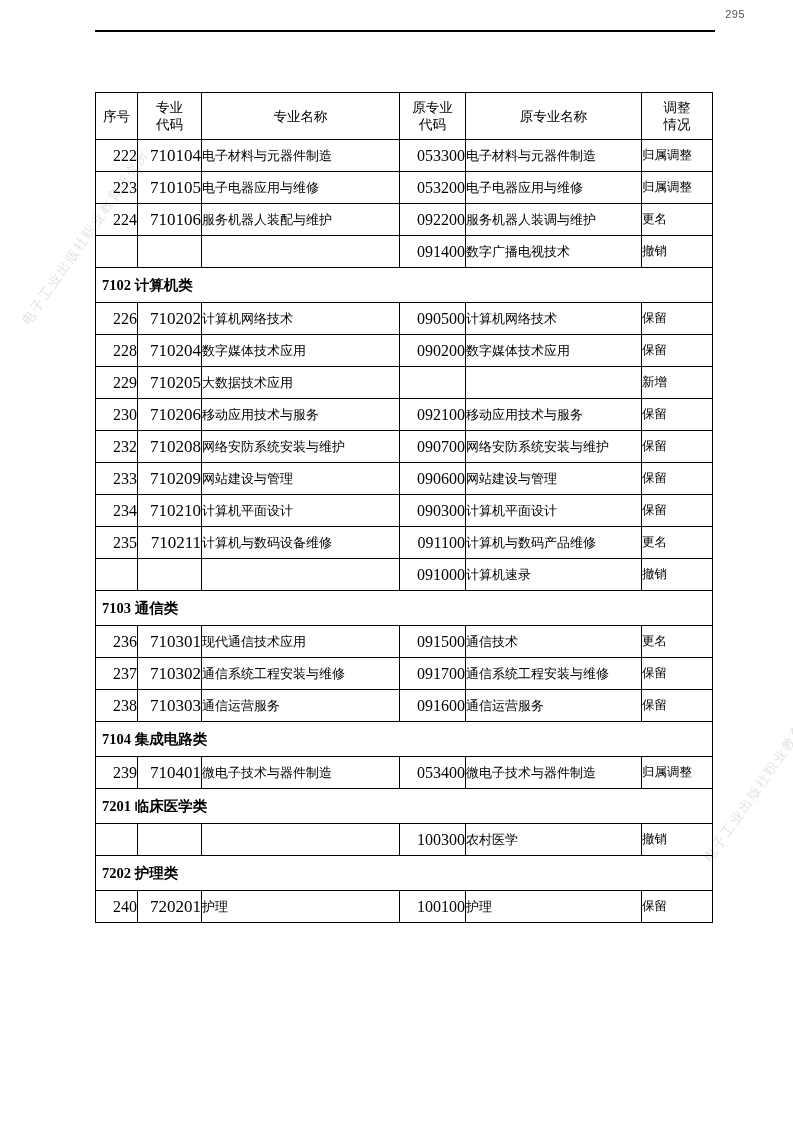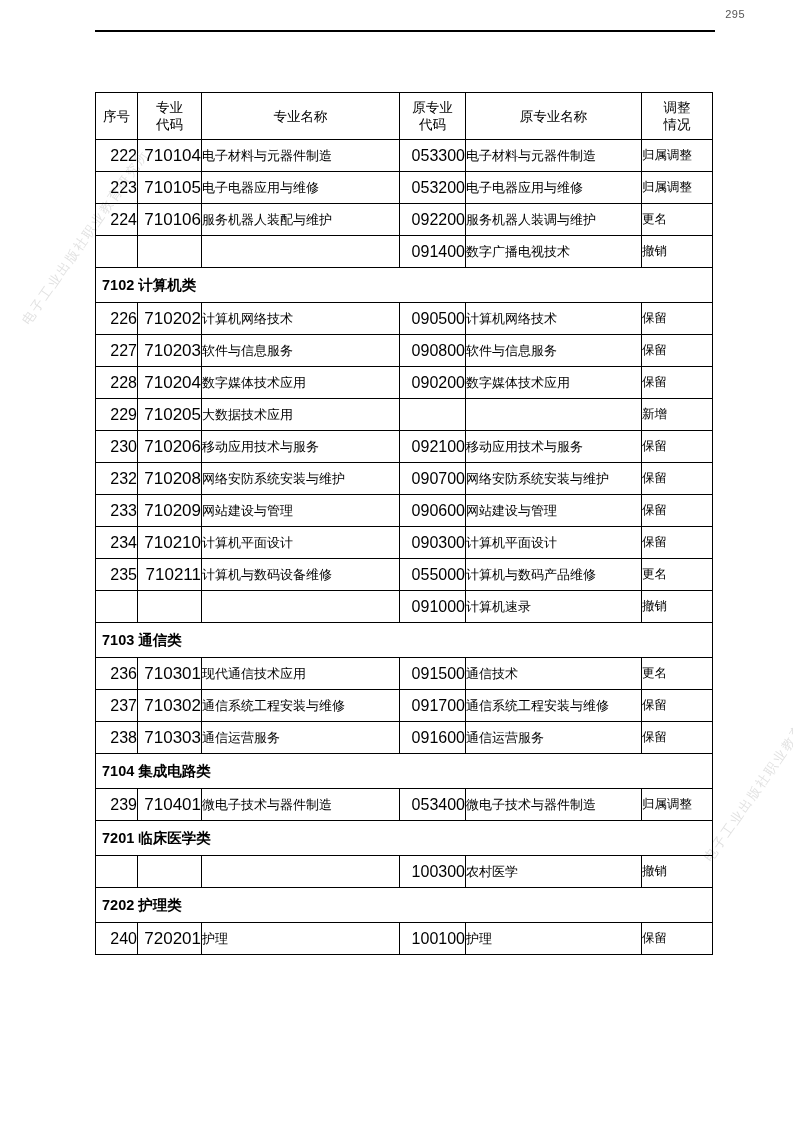--- a/index.html
+++ b/index.html
@@ -41,20 +41,21 @@
   .table-wrap {
     position: absolute;
     top: 92px;
     left: 95px;
     width: 617px;
   }
   table.main {
     border-collapse: collapse;
     width: 617px;
     table-layout: fixed;
+    font-family: Liberation Serif, serif;
   }
   table.main td, table.main th {
     border: 1px solid #000;
     padding: 0;
     vertical-align: middle;
     font-weight: normal;
   }
   
   col.c-seq   { width: 42px; }
   col.c-code  { width: 64px; }
@@ -211,28 +212,20 @@
           </tr>
           <tr>
             <td class="seq">226</td>
             <td class="code">710202</td>
             <td class="name">计算机网络技术</td>
             <td class="ocode">090500</td>
             <td class="oname">计算机网络技术</td>
             <td class="adj">保留</td>
           </tr>
           <tr>
-            <td class="seq">227</td>
-            <td class="code">710203</td>
-            <td class="name">软件与信息服务</td>
-            <td class="ocode">090800</td>
-            <td class="oname">软件与信息服务</td>
-            <td class="adj">保留</td>
-          </tr>
-          <tr>
             <td class="seq">228</td>
             <td class="code">710204</td>
             <td class="name">数字媒体技术应用</td>
             <td class="ocode">090200</td>
             <td class="oname">数字媒体技术应用</td>
             <td class="adj">保留</td>
           </tr>
           <tr>
             <td class="seq">229</td>
             <td class="code">710205</td>
@@ -270,21 +263,21 @@
             <td class="code">710210</td>
             <td class="name">计算机平面设计</td>
             <td class="ocode">090300</td>
             <td class="oname">计算机平面设计</td>
             <td class="adj">保留</td>
           </tr>
           <tr>
             <td class="seq">235</td>
             <td class="code">710211</td>
             <td class="name">计算机与数码设备维修</td>
-            <td class="ocode">055000</td>
+            <td class="ocode">091100</td>
             <td class="oname">计算机与数码产品维修</td>
             <td class="adj">更名</td>
           </tr>
           <tr>
             <td class="empty seq"></td>
             <td class="empty code"></td>
             <td class="empty name"></td>
             <td class="ocode">091000</td>
             <td class="oname">计算机速录</td>
             <td class="adj">撤销</td>

